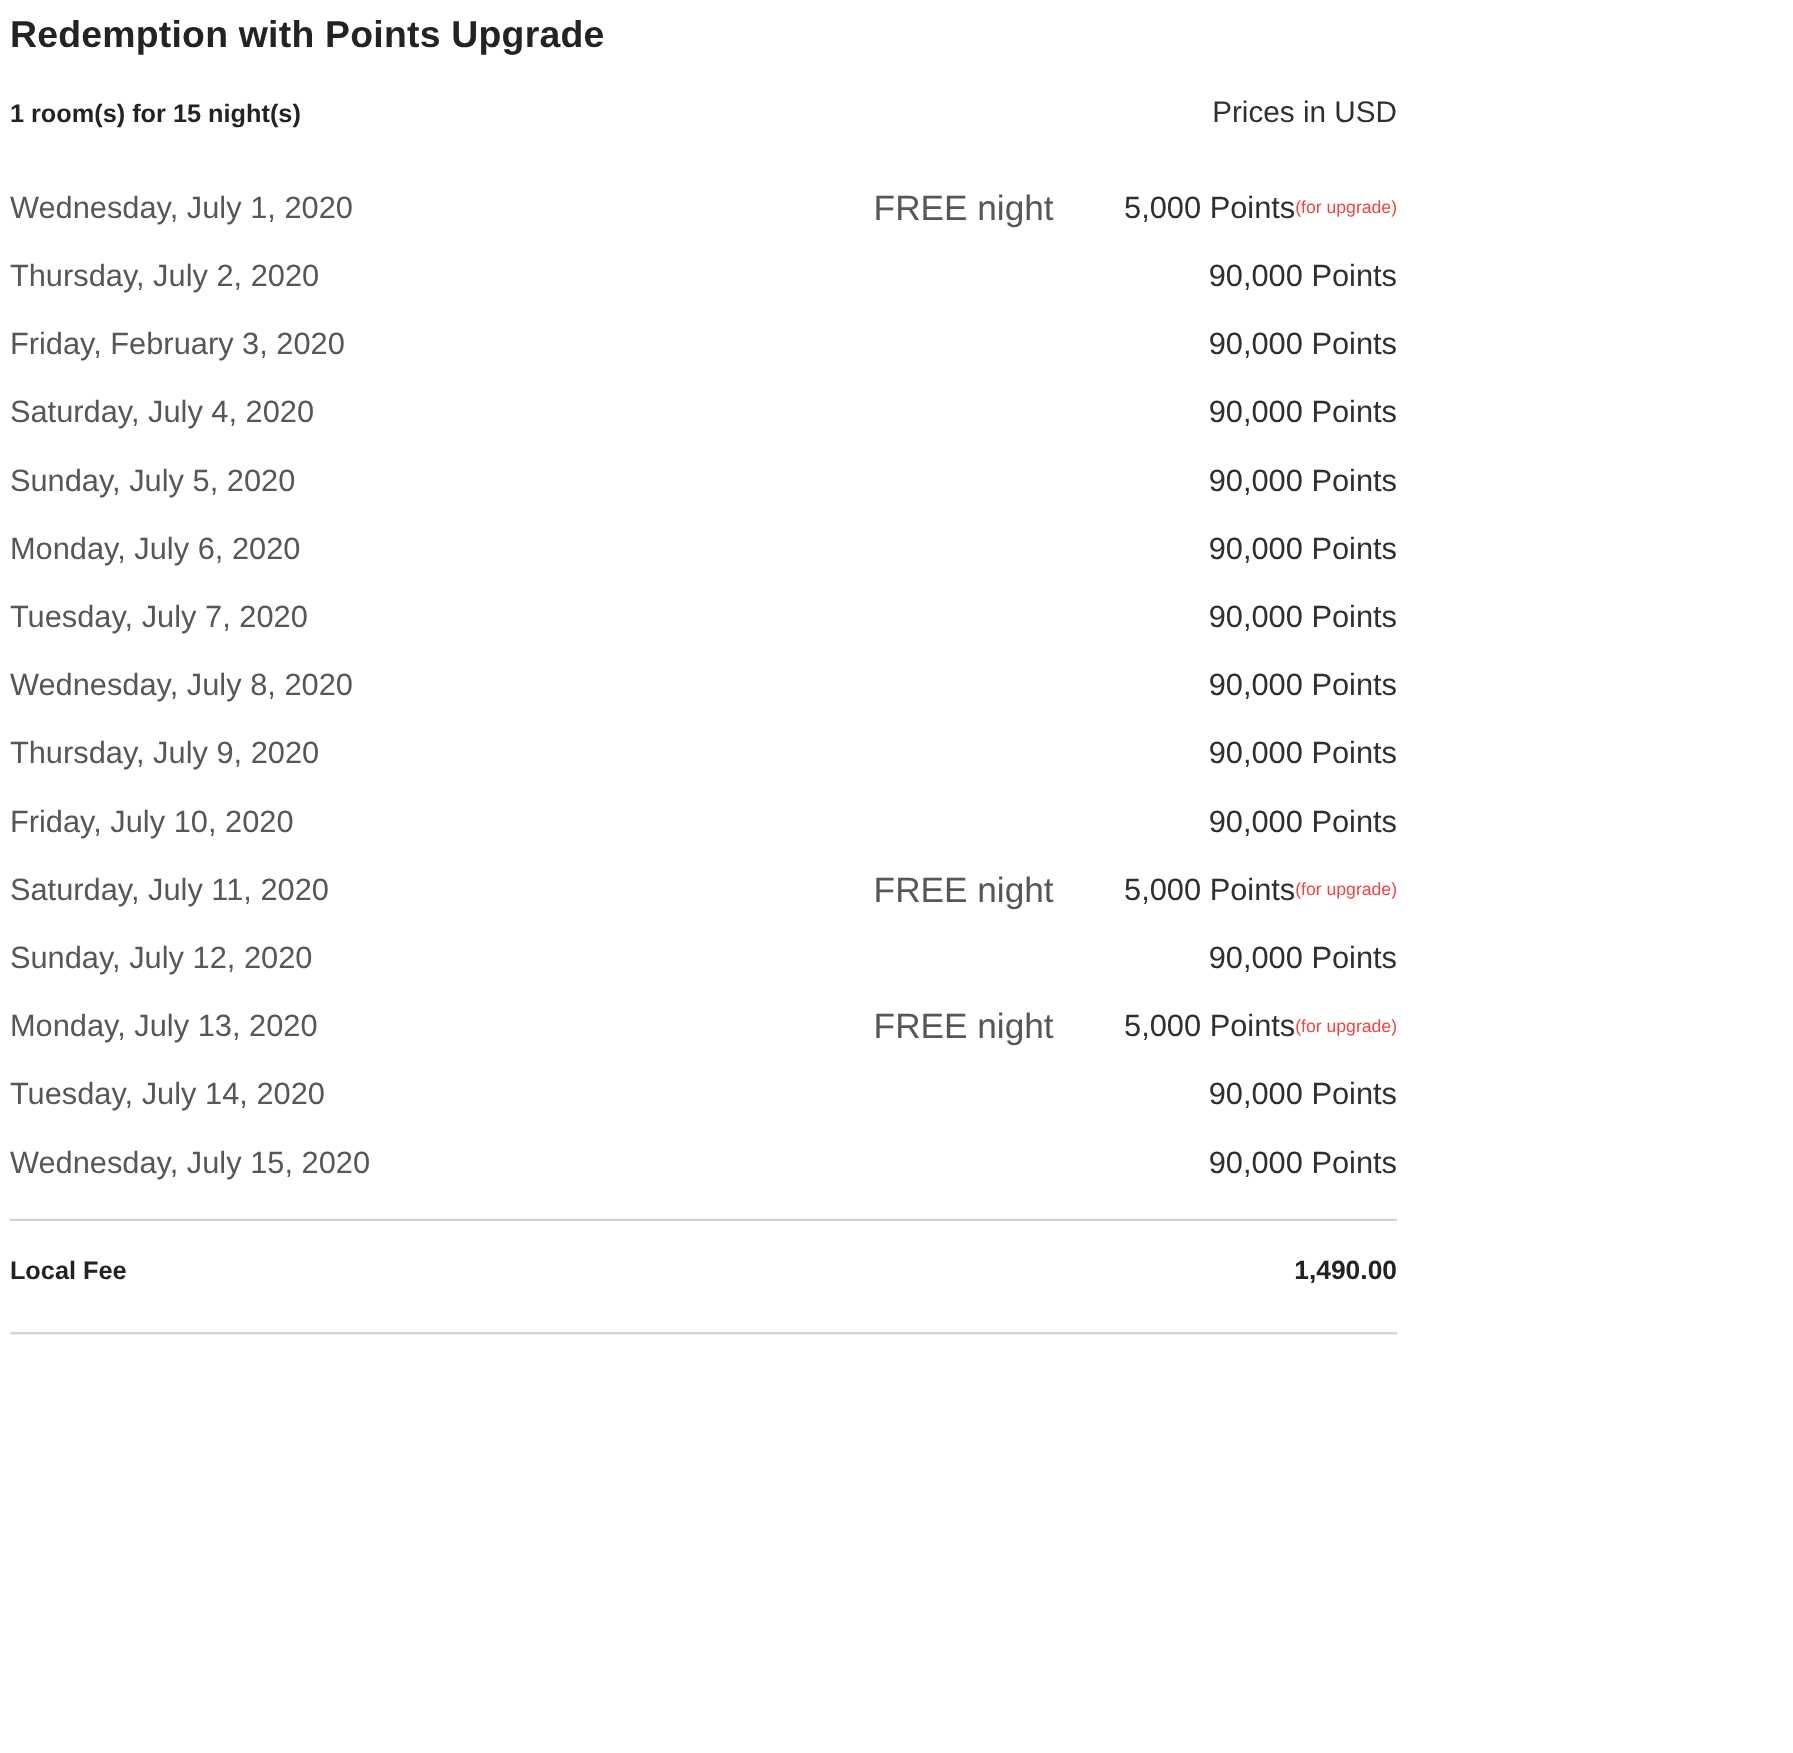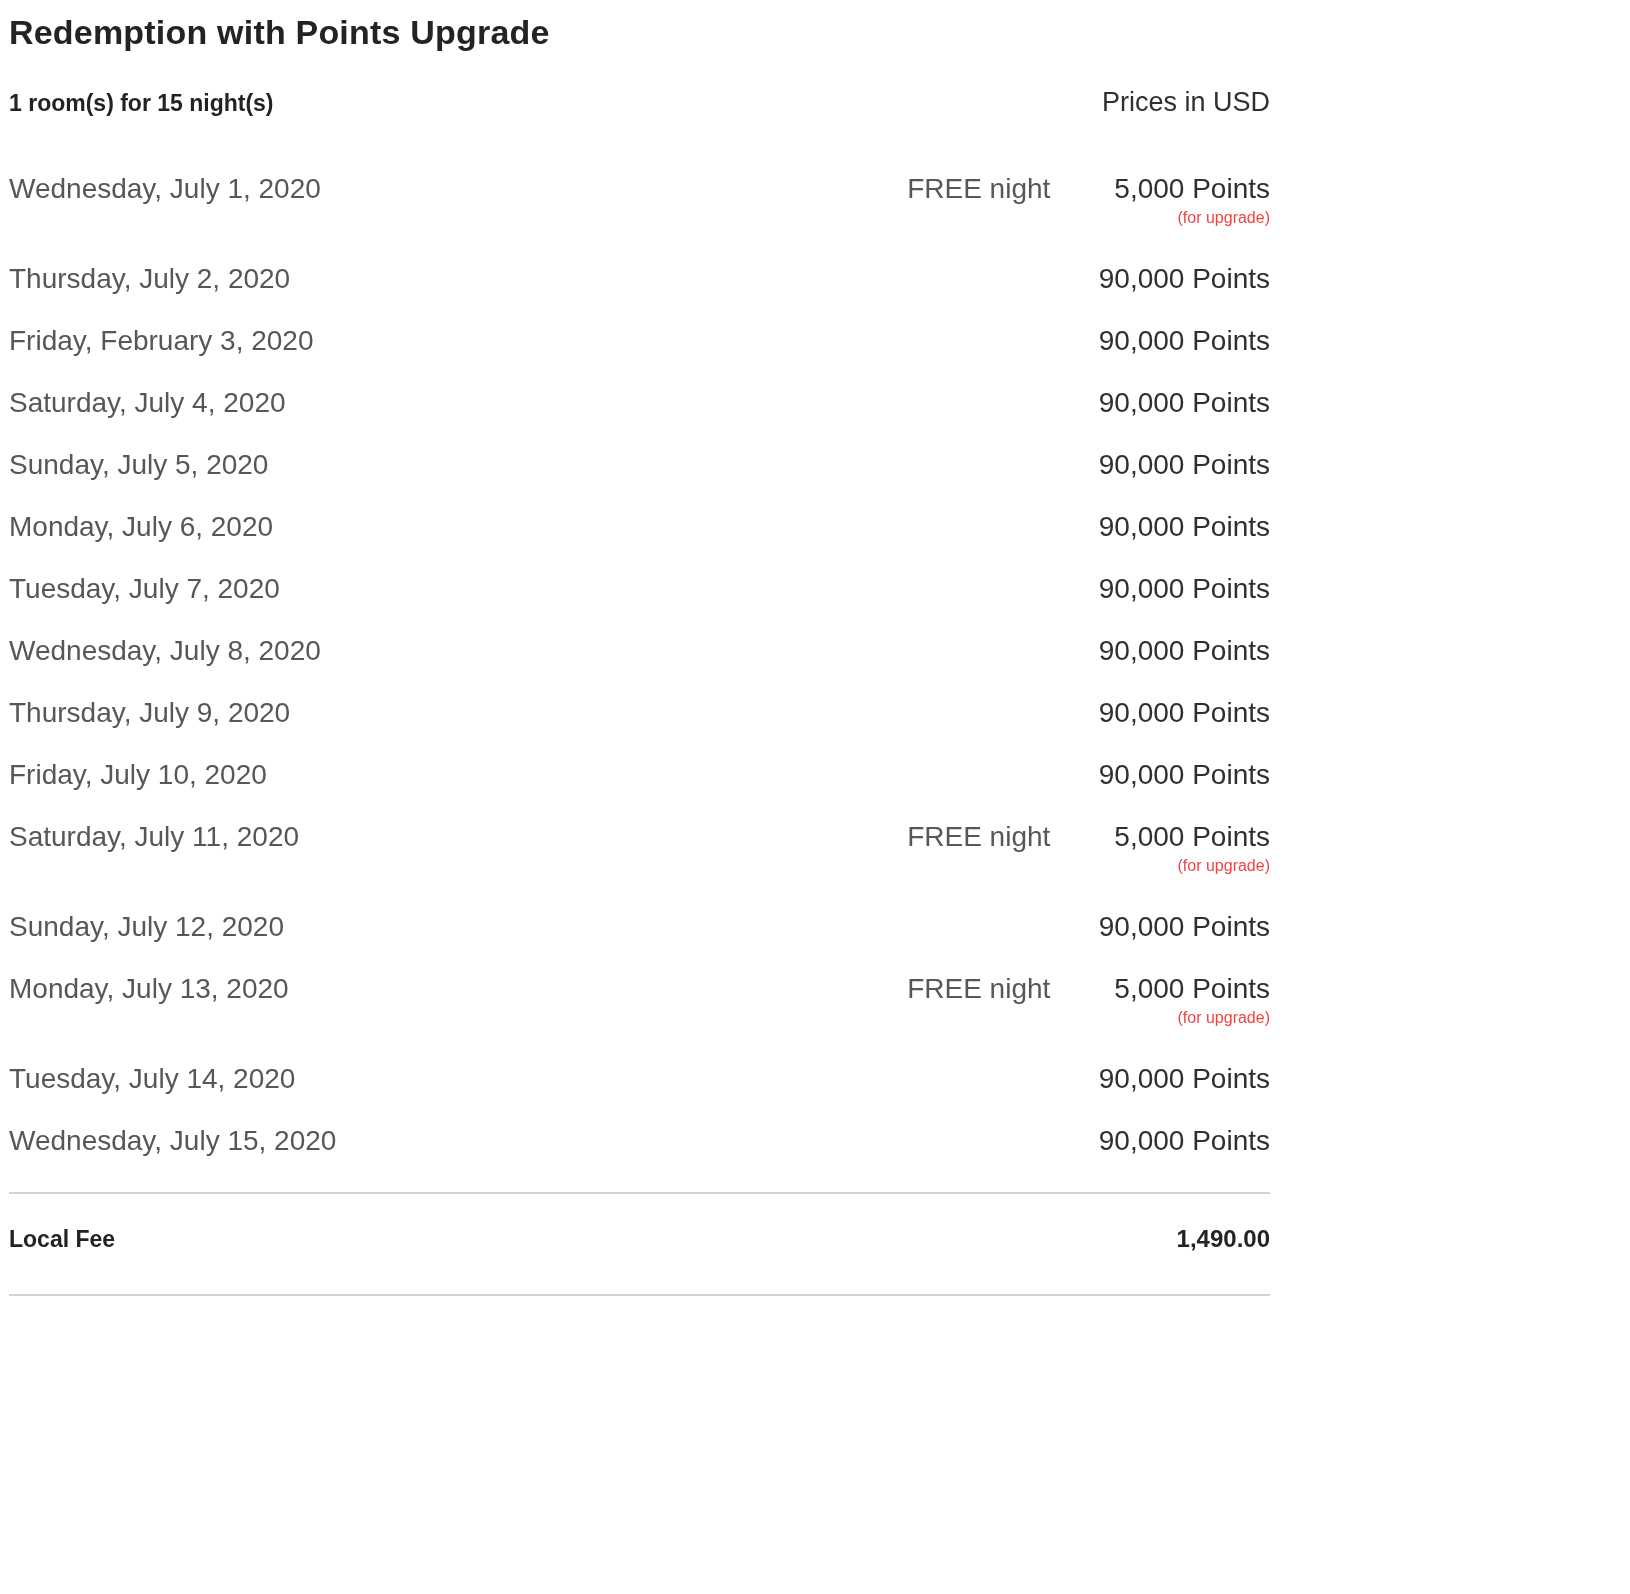--- a/index.html
+++ b/index.html
@@ -65,28 +65,28 @@
     line-height: 30px;
     color: #55575A;
   }
   .row-right {
     margin-left: auto;
     display: flex;
     align-items: flex-start;
     gap: 64px;
   }
   .free-night-label {
-    font-size: 28px;
+    font-size: 32px;
     line-height: 30px;
     color: #55575A;
     white-space: nowrap;
   }
   .points-block {
     display: flex;
-    flex-direction: column;
+    flex-direction: row;
     align-items: flex-end;
   }
   .points-value {
     font-size: 28px;
     line-height: 30px;
     color: #2E2F33;
     text-align: right;
     white-space: nowrap;
   }
   .points-note {

